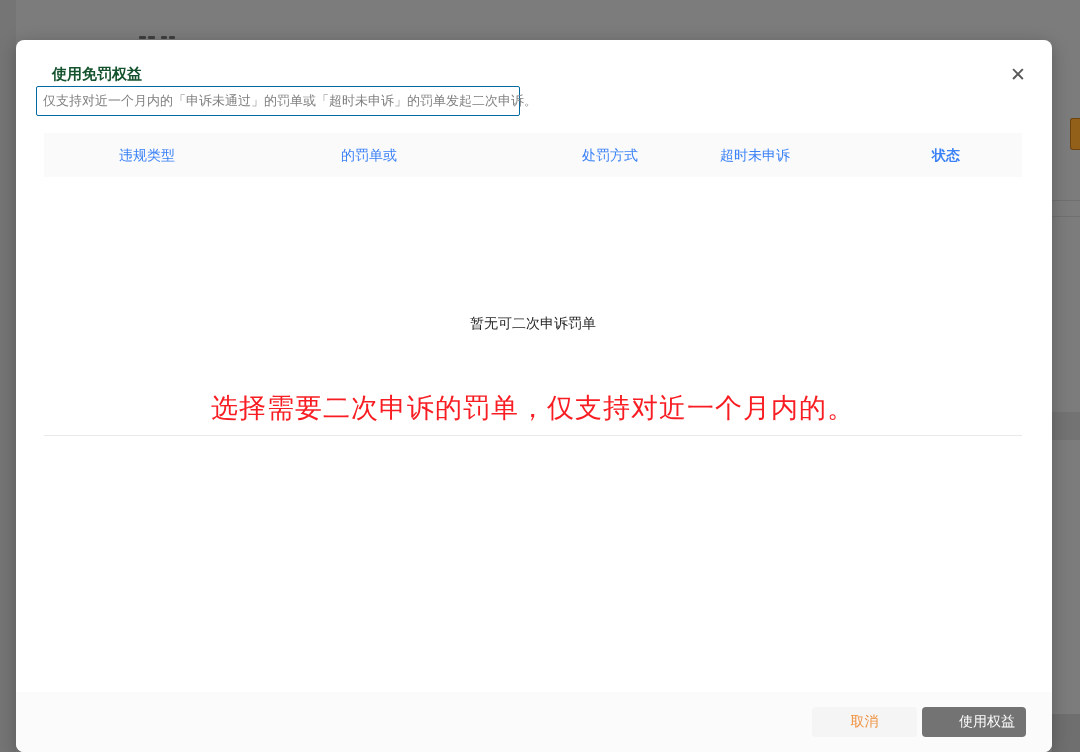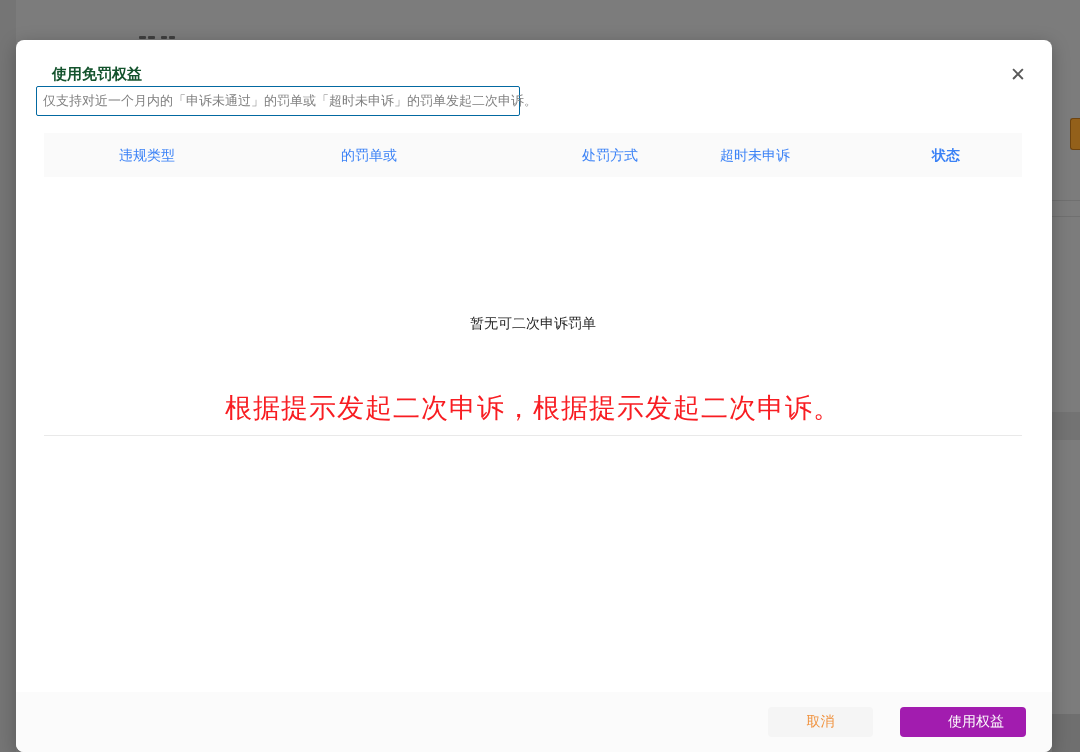--- a/index.html
+++ b/index.html
@@ -66,29 +66,29 @@
   .instruction-text{
     position:absolute;left:28px;top:350px;width:978px;text-align:center;
     font-size:27px;color:#f81d22;letter-spacing:1px;white-space:nowrap;
   }
   .divider{
     position:absolute;left:28px;top:395px;width:978px;height:1px;background:#e9e9e9;
   }
   .modal-footer{
     position:absolute;left:0;bottom:0;width:100%;height:60px;
     background:#fbfbfb;border-radius:0 0 8px 8px;
-    display:flex;align-items:center;justify-content:flex-end;gap:27px;
+    display:flex;align-items:center;justify-content:flex-end;gap:5px;
     box-sizing:border-box;padding-right:26px;
   }
   .btn{
     height:30px;border:none;border-radius:4px;font-size:14px;cursor:pointer;
     font-family:inherit;display:inline-flex;align-items:center;justify-content:center;
   }
   .btn-cancel{width:105px;background:#f5f5f5;color:#f0923e;}
-  .btn-confirm{width:126px;background:#a21caf;color:#fdfdfd;cursor:not-allowed;padding-left:32px;}
+  .btn-confirm{width:104px;background:#737373;color:#fdfdfd;cursor:not-allowed;padding-left:32px;}
 </style>
 </head>
 <body>
 
 <div class="stage">
 
   <div class="backdrop-left"></div>
   <div class="backdrop-partial">
     <i class="m1"></i>
       <i class="m2"></i>
@@ -114,21 +114,21 @@
     <div class="table-header">
       <span class="th c0">违规类型</span>
       <span class="th c1">的罚单或</span>
       <span class="th c2">处罚方式</span>
       <span class="th c3">超时未申诉</span>
       <span class="th c4">状态</span>
     </div>
 
     <div class="empty-text">暂无可二次申诉罚单</div>
 
-    <div class="instruction-text">根据提示发起二次申诉，根据提示发起二次申诉。</div>
+    <div class="instruction-text">选择需要二次申诉的罚单，仅支持对近一个月内的。</div>
 
     <div class="divider"></div>
 
     <div class="modal-footer">
       <button class="btn btn-cancel">取消</button>
       <button class="btn btn-confirm">使用权益</button>
     </div>
 
   </div>
 </div>

